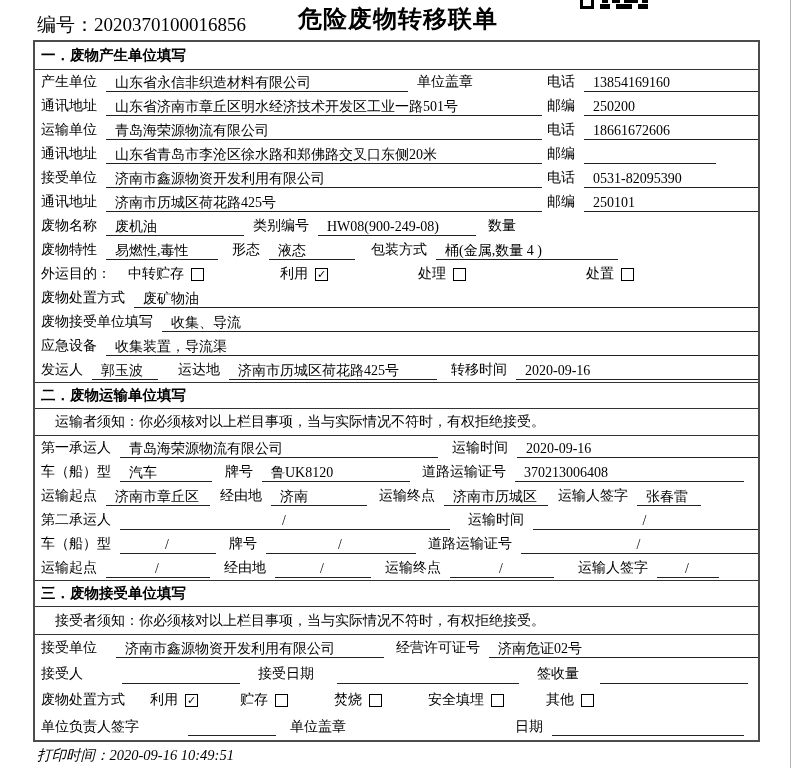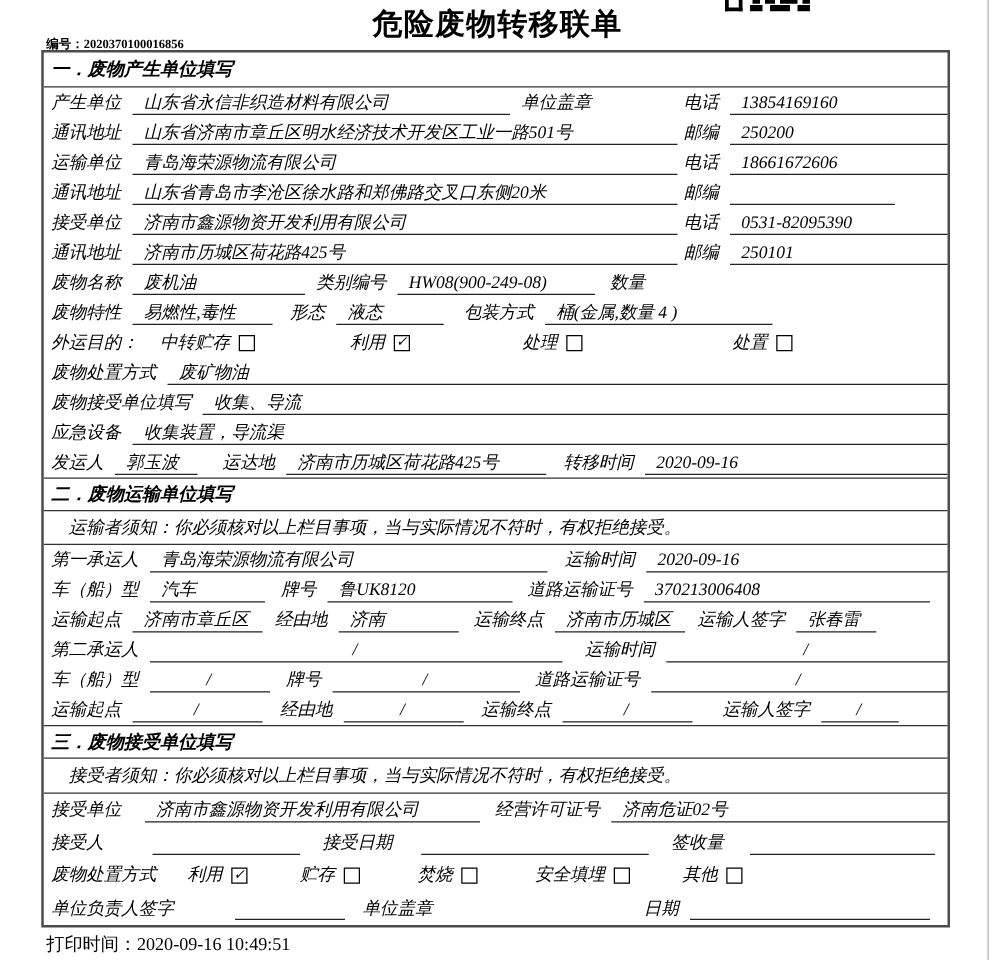--- a/index.html
+++ b/index.html
@@ -1,37 +1,37 @@
 <!DOCTYPE html>
 <html><head>
 <meta charset="utf-8">
 <style>
   * { margin:0; padding:0; box-sizing:border-box; }
   html,body { width:796px; height:768px; background:#ffffff; }
   body { font-family:"Liberation Serif","DejaVu Serif",serif; color:#000; position:relative; overflow:hidden; }
   .edge { position:absolute; right:5px; top:0; width:1px; height:768px; background:#b4b4b4; }
-  .serial { position:absolute; left:37px; top:28px; font-size:10px; white-space:nowrap;font-weight:bold; }
+  .serial { position:absolute; left:37px; top:12px; font-size:19px; white-space:nowrap; }
   .title { position:absolute; left:0; width:100%; top:3px; text-align:center; font-size:24px; font-weight:bold; letter-spacing:1px; }
   .qr { position:absolute; left:580px; top:0; }
-  .form { position:absolute; left:33px; top:40px; width:727px; height:702px; border:2px solid #4c4c4c; display:flex; flex-direction:column; font-size:14px;font-style:italic; }
+  .form { position:absolute; left:33px; top:40px; width:727px; height:702px; border:2px solid #4c4c4c; display:flex; flex-direction:column; font-size:14px; }
   .sec-hd { flex:none; height:27px; border-bottom:1.5px solid #333; display:flex; align-items:center; padding-left:6px; font-weight:bold; font-size:14.5px; }
   .sec-hd.bt { border-top:1.5px solid #333; }
   .notice { flex:none; height:27px; border-bottom:1.5px solid #333; display:flex; align-items:center; padding-left:20px; white-space:nowrap; }
   .row { flex:none; height:24px; display:flex; align-items:center; padding-left:6px; white-space:nowrap; }
   .row.h26 { height:26px; }
   .row.grow { flex:1; }
   .lpart { display:flex; align-items:center; flex:none; }
   .lbl { margin-right:9px; flex:none; }
   .val { display:inline-block; border-bottom:1px solid #222; height:19px; line-height:19px; padding:0 2px 0 9px; flex:none; overflow:hidden; }
   .fill { flex:1 1 auto; }
   .ctr { text-align:center; padding-left:0; }
   .opt { display:inline-flex; align-items:center; flex:none; }
   .olbl { margin-right:7px; }
   .cb { display:inline-block; width:13px; height:13px; border:1.2px solid #000; font-size:11px; line-height:11px; text-align:center; overflow:hidden; }
-  .print-time { position:absolute; left:37px; top:746px; font-size:14.5px; white-space:nowrap; }
+  .print-time { position:absolute; left:37px; top:746px; font-size:14.5px; white-space:nowrap;font-style:italic; }
 </style>
 </head>
 <body>
 
 <div class="edge"></div>
 
 <div class="serial">
   <span>编号：</span><span>2020370100016856</span>
 </div>
 

